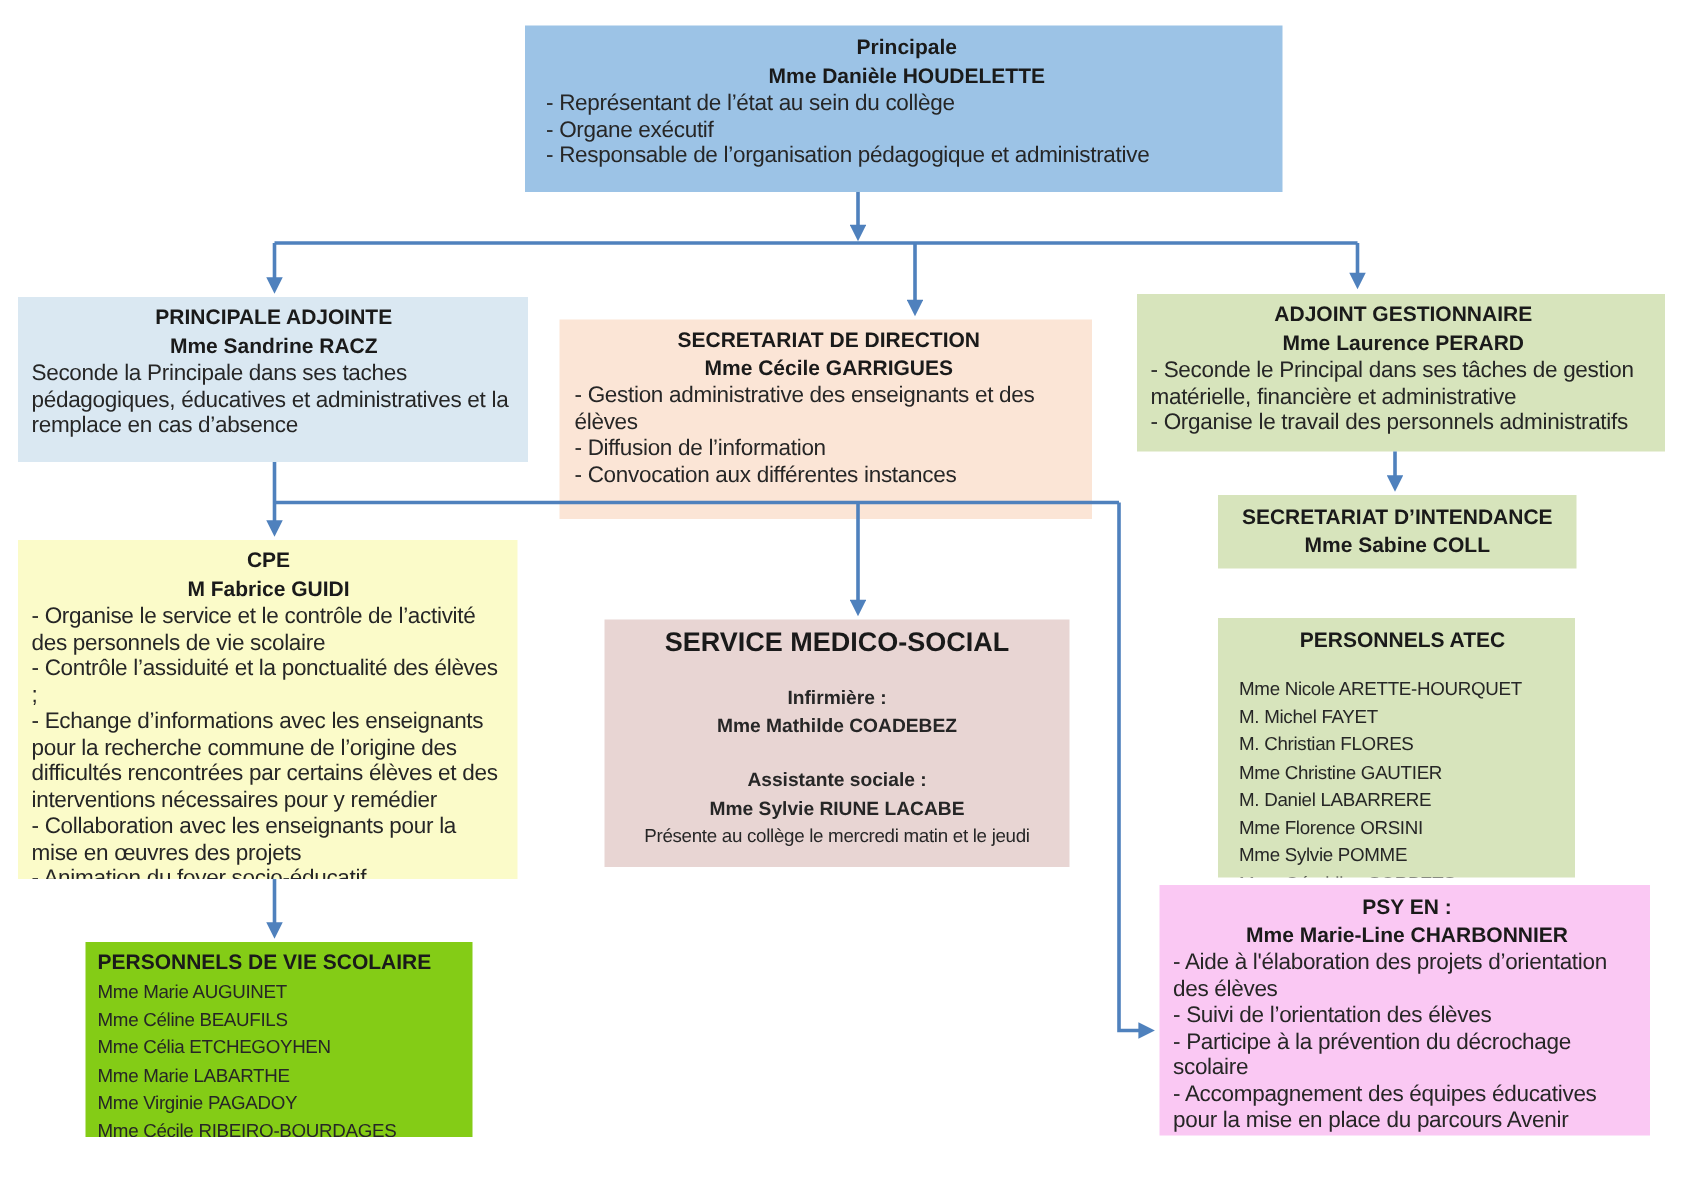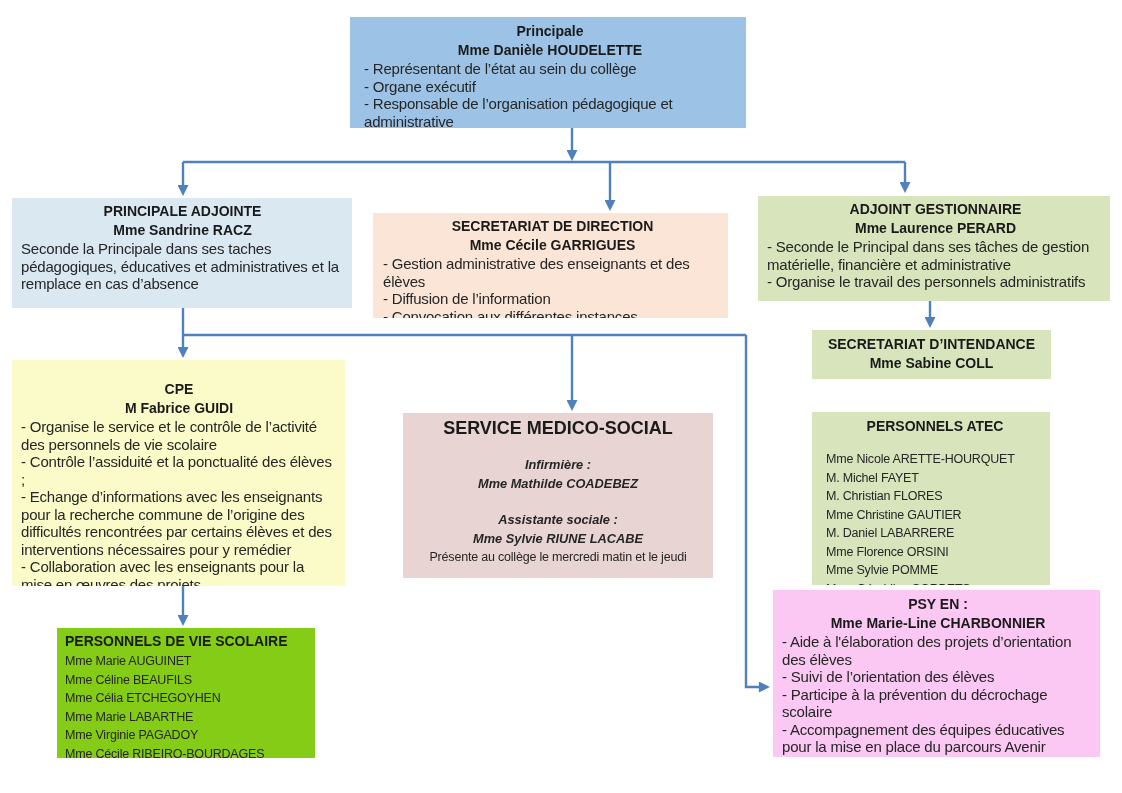--- a/index.html
+++ b/index.html
@@ -6,33 +6,33 @@
   body{font-family:"Liberation Sans", sans-serif; color:#262626;}
   .canvas{position:relative;width:1122px;height:793px;background:#ffffff;overflow:hidden;}
   .lines-layer{position:absolute;left:0;top:0;width:1122px;height:793px;pointer-events:none;z-index:5;}
   .box{position:absolute;box-sizing:border-box;z-index:2;overflow:hidden;}
   .hdr{font-weight:bold;font-size:14px;line-height:19px;text-align:center;color:#1a1a1a;letter-spacing:0;}
   .body-text{font-size:15px;line-height:17.5px;letter-spacing:-0.2px;color:#262626;text-align:left;}
   .line{white-space:normal;}
   .names{font-size:12.5px;line-height:18.5px;letter-spacing:-0.2px;text-align:left;}
 
   
-  .b-principale{left:350px;top:17px;width:396px;height:111px;background:#9cc3e6;padding:5px 10px 4px 14px;}
+  .b-principale{left:350px;top:17px;width:505px;height:111px;background:#9cc3e6;padding:5px 10px 4px 14px;}
   .b-adjointe{left:12px;top:198px;width:340px;height:110px;background:#dae8f2;padding:4px 8px 4px 9px;}
-  .b-direction{left:373px;top:213px;width:355px;height:105px;background:#fbe5d6;padding:4px 6px 4px 10px;}
+  .b-direction{left:373px;top:213px;width:355px;height:133px;background:#fbe5d6;padding:4px 6px 4px 10px;}
   .b-gestionnaire{left:758px;top:196px;width:352px;height:105px;background:#d7e4bc;padding:4px 6px 4px 9px;}
   .b-intendance{left:812px;top:330px;width:239px;height:49px;background:#d7e4bc;padding:5px 4px;}
-  .b-cpe{left:12px;top:360px;width:333px;height:226px;background:#fbfbc9;padding:20px 8px 4px 9px;}
+  .b-cpe{left:12px;top:360px;width:333px;height:226px;background:#fbfbc9;padding:4px 8px 4px 9px;}
   .b-medico{left:403px;top:413px;width:310px;height:165px;background:#e8d5d3;padding:6px 5px;}
   .b-atec{left:812px;top:412px;width:238px;height:173px;background:#d7e4bc;padding:5px 6px 4px 14px;}
   .b-viescolaire{left:57px;top:628px;width:258px;height:130px;background:#84cc16;padding:4px 4px 4px 8px;}
   .b-psyen{left:773px;top:590px;width:327px;height:167px;background:#fac8f3;padding:5px 6px 4px 9px;}
 
   .b-medico .hdr{font-size:18px;}
-  .b-medico .sub{font-weight:bold;font-size:12.8px;line-height:18.5px;text-align:center;font-style:italic;}
+  .b-medico .sub{font-weight:bold;font-size:12.8px;line-height:18.5px;text-align:center;}
   .b-medico .note{font-size:12.5px;line-height:18.5px;letter-spacing:-0.2px;text-align:center;}
   .gap-lg{height:18px;}
   .b-atec .hdr{margin-bottom:14px;}
   .b-viescolaire .hdr{text-align:left;margin-bottom:1px;}
   .connector{fill:none;stroke:#4f81bd;stroke-width:2.4;}
   .arrowhead{fill:#4f81bd;}
 </style>
 </head>
 <body>
 

